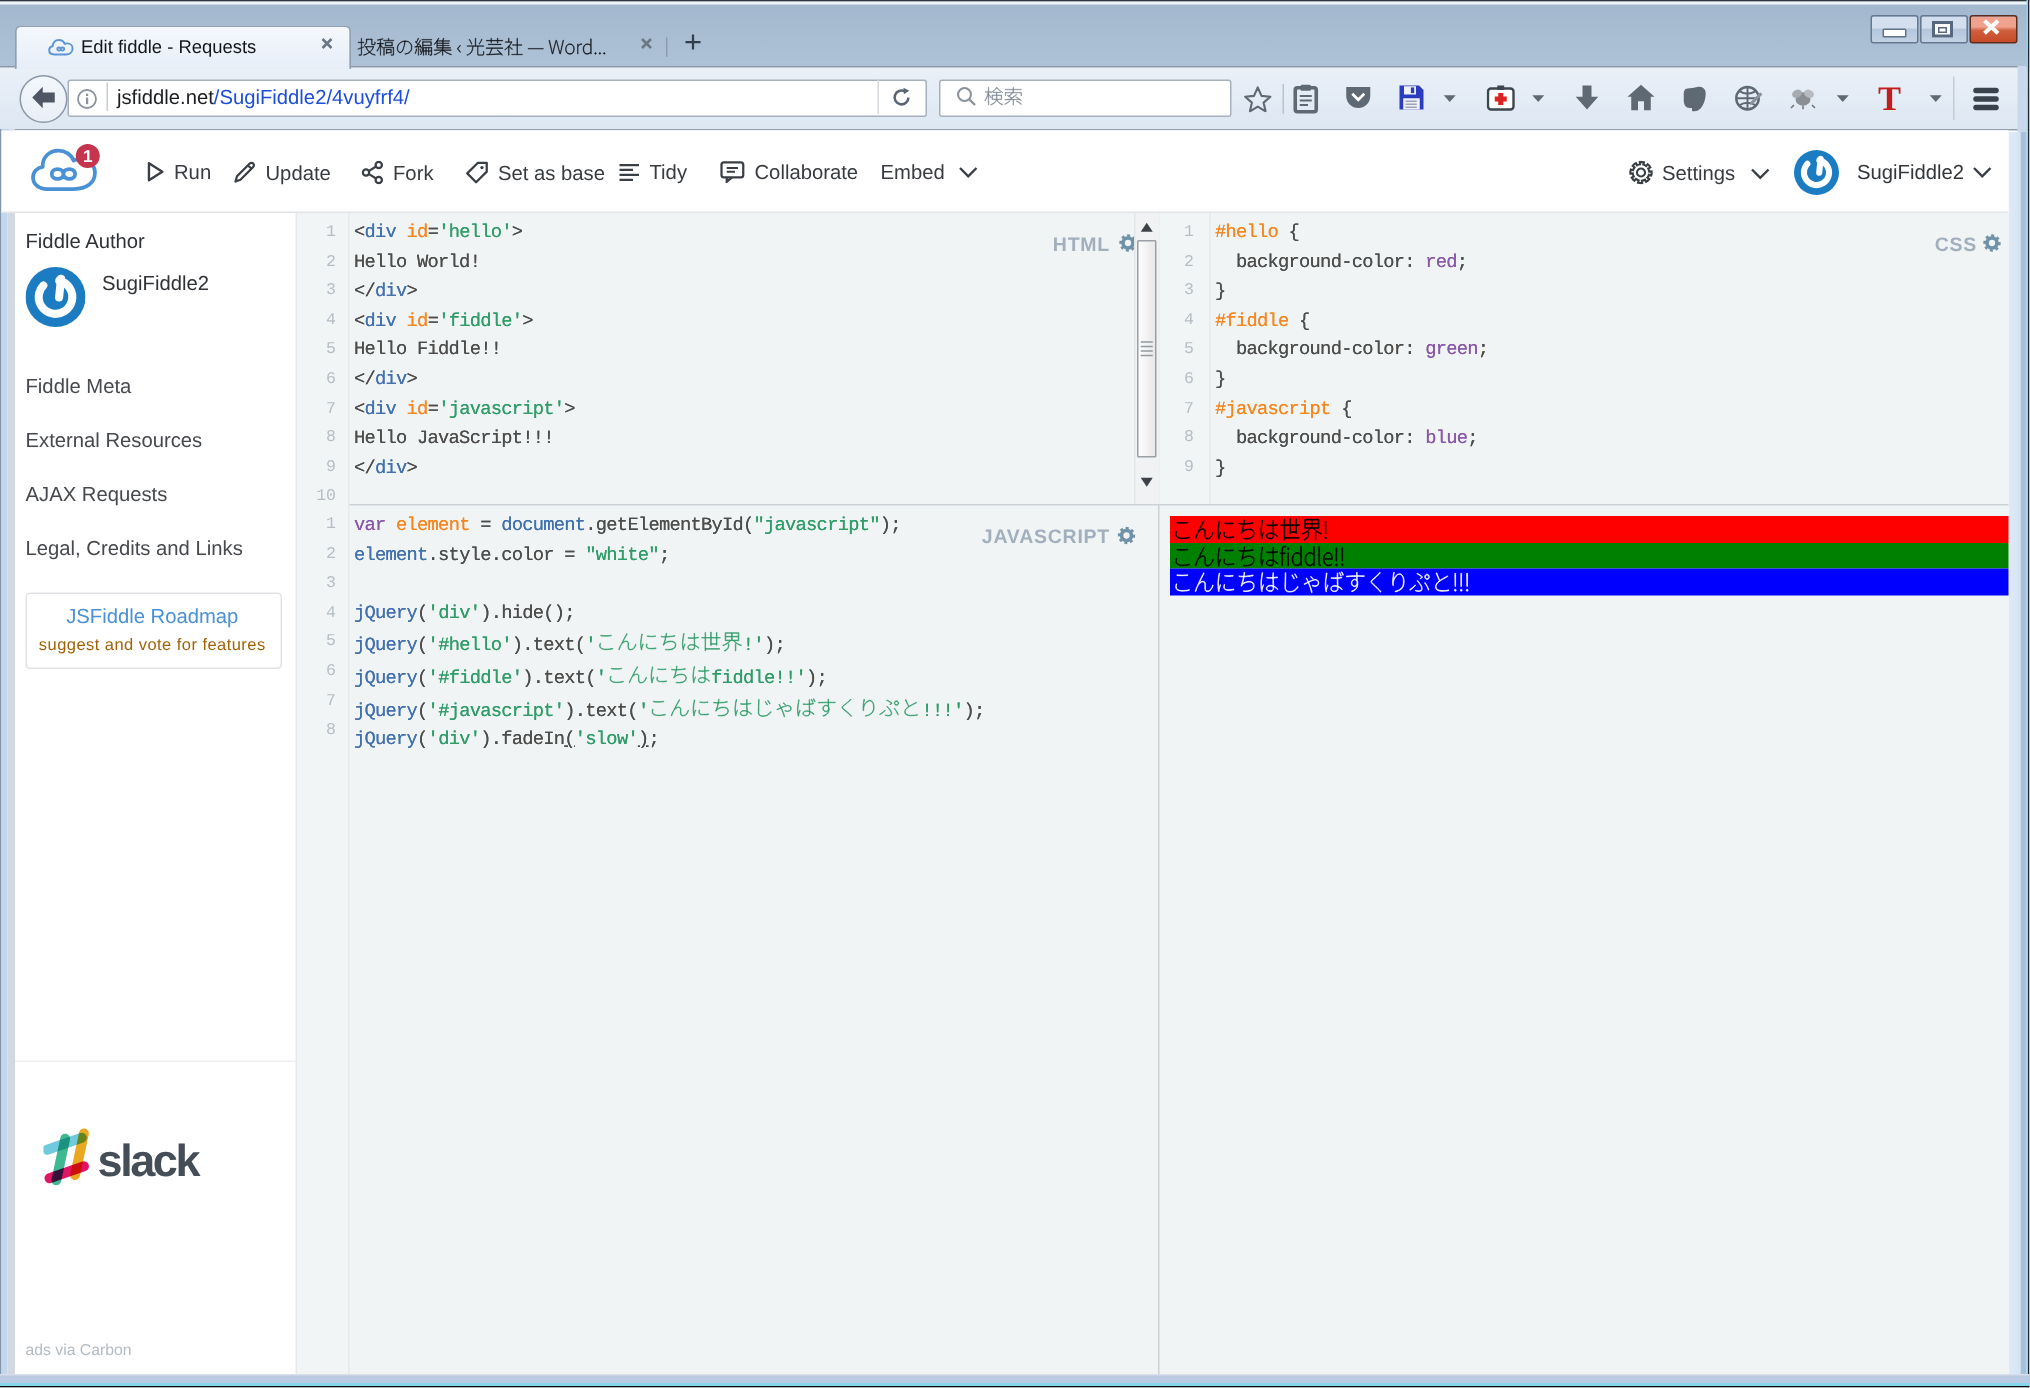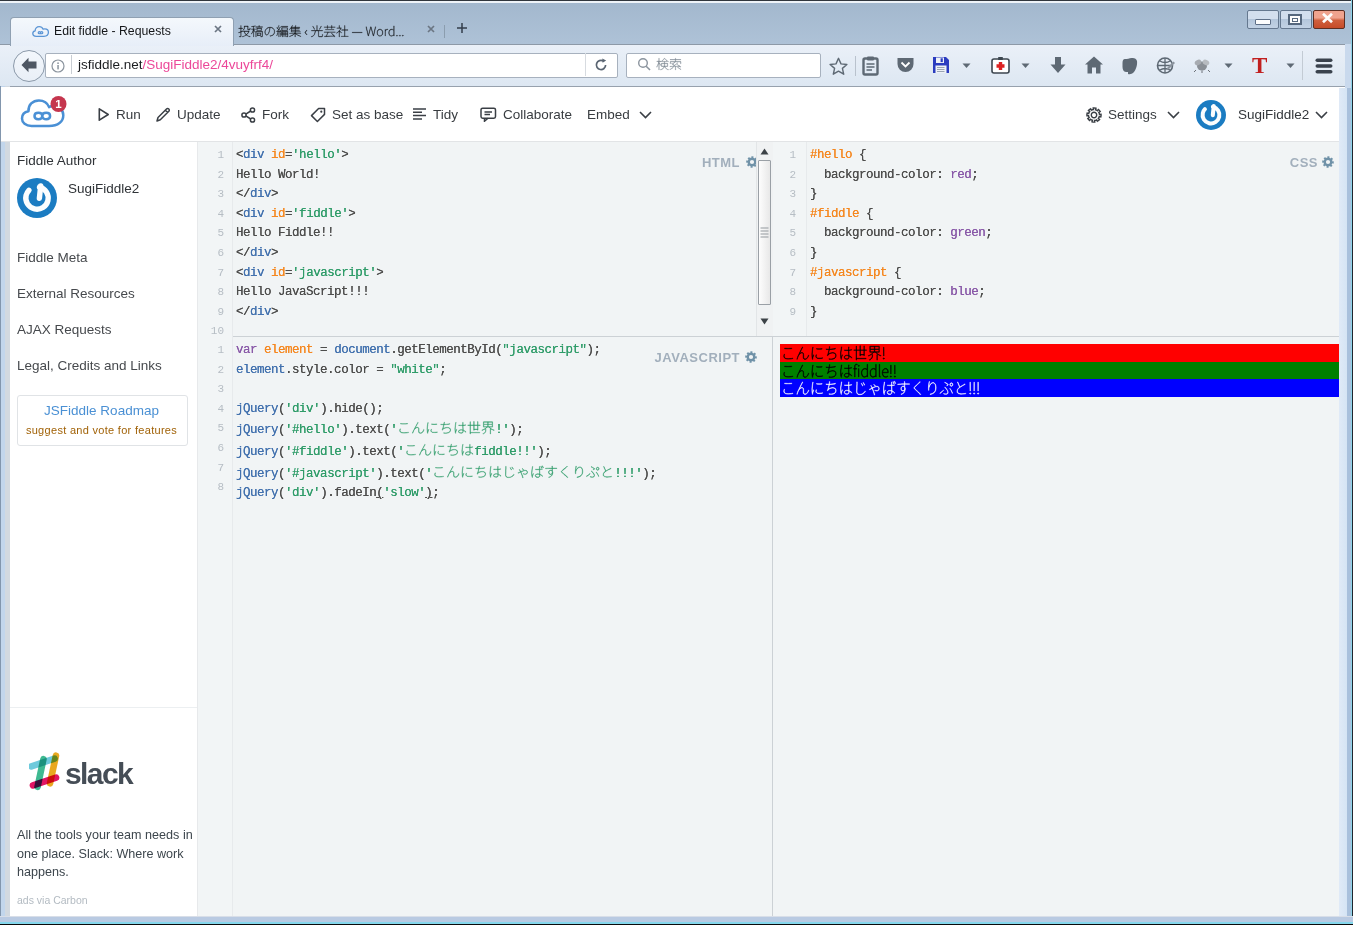--- a/index.html
+++ b/index.html
@@ -42,21 +42,21 @@
 .sbhead{font-size:13.5px;font-weight:normal;color:#2f3337}
 .sblink{font-size:13.5px;color:#46494d}
 #roadbox{left:17px;top:395px;width:169px;height:49px;border:1px solid #e0e3e6;border-radius:3px}
 
 #panels{left:198px;top:142px;width:1141px;height:774px;background:#f1f4f5}
 .code{position:absolute;font-family:"Liberation Mono",monospace;font-size:12.5px;letter-spacing:-0.493px;white-space:pre;color:#4d4d4c;text-shadow:0 0 0.4px currentColor}
 .plabel{position:absolute;font-size:13px;font-weight:bold;color:#a2afbc;letter-spacing:0.5px}
 .cm-tag{color:#4271ae}.cm-attr{color:#f5871f}.cm-str{color:#2f9c69}.cm-kw{color:#8959a8}.cm-def{color:#f5871f}.cm-var{color:#4271ae}
 .abs>svg{display:block}
 .abs>svg.cjk,svg.cjk{display:inline-block;vertical-align:-4px}
-.menuitem{display:flex;align-items:flex-start}
+.menuitem{display:flex;align-items:center}
 </style></head><body>
 <div id="win">
 
   <div class="abs" id="titlebar"></div>
   <div class="abs" id="topedge"></div>
   <div class="abs" id="topedge2"></div>
   <div class="abs" id="navbar"></div>
 
   <div class="abs" id="tab1"></div>
   <div class="abs" style="left:32px;top:25px">
@@ -110,21 +110,21 @@
       </svg>
     </div>
   <div class="abs" style="left:51px;top:59px">
       <svg width="14" height="14" viewBox="0 0 14 14">
         <circle cx="7" cy="7" r="6" fill="none" stroke="#8b949e" stroke-width="1.2"></circle>
         <rect x="6.3" y="6" width="1.5" height="4.4" fill="#8b949e"></rect>
         <rect x="6.3" y="3.4" width="1.5" height="1.6" fill="#8b949e"></rect>
       </svg>
     </div>
   <div class="abs" style="left:71px;top:55px;width:1px;height:19px;background:#c8cdd3"></div>
-  <div class="abs" style="left:78px;top:57px;font-size:13.5px;color:#1c1e21">jsfiddle.net<span style="color:#ec4899">/SugiFiddle2/4vuyfrf4/</span></div>
+  <div class="abs" style="left:78px;top:57px;font-size:13.5px;color:#1c1e21">jsfiddle.net<span style="color:#1d4ed8">/SugiFiddle2/4vuyfrf4/</span></div>
   <div class="abs" style="left:585px;top:53px;width:1px;height:23px;background:#d7dbe0"></div>
   <div class="abs" style="left:593px;top:56.5px">
       <svg width="16" height="16" viewBox="0 0 16 16">
         <path d="M12.6 8 A4.6 4.6 0 1 1 10.3 4" fill="none" stroke="#5a6572" stroke-width="1.7"></path>
         <path d="M9.3 1.5 L13.2 3.5 L9.6 5.8 Z" fill="#5a6572"></path>
       </svg>
     </div>
   <div class="abs" style="left:637px;top:57px">
       <svg width="15" height="15" viewBox="0 0 15 15">
         <circle cx="6" cy="6" r="4.3" fill="none" stroke="#8b949e" stroke-width="1.4"></circle>
@@ -343,21 +343,20 @@
       <svg width="110" height="50" viewBox="0 0 110 50">
         <g>
           <rect x="-3.3" y="-17.5" width="6.6" height="35" rx="3.3" fill="#3eb991" transform="translate(11.5,25) rotate(12)"></rect>
           <rect x="-3.3" y="-17.5" width="6.6" height="35" rx="3.3" fill="#e9a820" transform="translate(24,21.5) rotate(12)"></rect>
           <rect x="-15.5" y="-3.3" width="31" height="6.6" rx="3.3" fill="#6ecadc" style="mix-blend-mode:multiply" transform="translate(14,14.5) rotate(-19)"></rect>
           <rect x="-15.5" y="-3.3" width="31" height="6.6" rx="3.3" fill="#e01563" style="mix-blend-mode:multiply" transform="translate(15.5,33.5) rotate(-19)"></rect>
         </g>
         <text x="36" y="36" font-family="Liberation Sans" font-size="30" font-weight="bold" fill="#454d56" letter-spacing="-1.6">slack</text>
       </svg>
     </div>
-  <div class="abs" style="left:17px;top:826px;font-size:12.6px;color:#3d464d;line-height:18.7px;white-space:nowrap;letter-spacing:0px">All the tools your team needs in<br>one place. Slack: Where work<br>happens.</div>
   <div class="abs" style="left:17px;top:894px;font-size:10.5px;color:#b3bbc2">ads via Carbon</div>
 
   <div class="abs" id="panels"></div>
   <div class="abs" style="left:772px;top:142px;width:1px;height:774px;background:#ccd1d5"></div>
   <div class="abs" style="left:198px;top:336px;width:1141px;height:1px;background:#ccd1d5"></div>
   <div class="abs" style="left:198px;top:142px;width:34px;height:774px;background:#f2f5f6"></div>
   <div class="abs" style="left:232px;top:142px;width:1px;height:774px;background:#e7eaec"></div>
   <div class="abs" style="left:773px;top:142px;width:33px;height:194px;background:#f2f5f6"></div>
   <div class="abs" style="left:806px;top:142px;width:1px;height:194px;background:#e7eaec"></div>
   <div class="abs" style="left:198px;top:146px;width:26px;text-align:right;font-family:'Liberation Mono',monospace;font-size:11px;line-height:19.6px;color:#b6bdc4;white-space:pre">1

